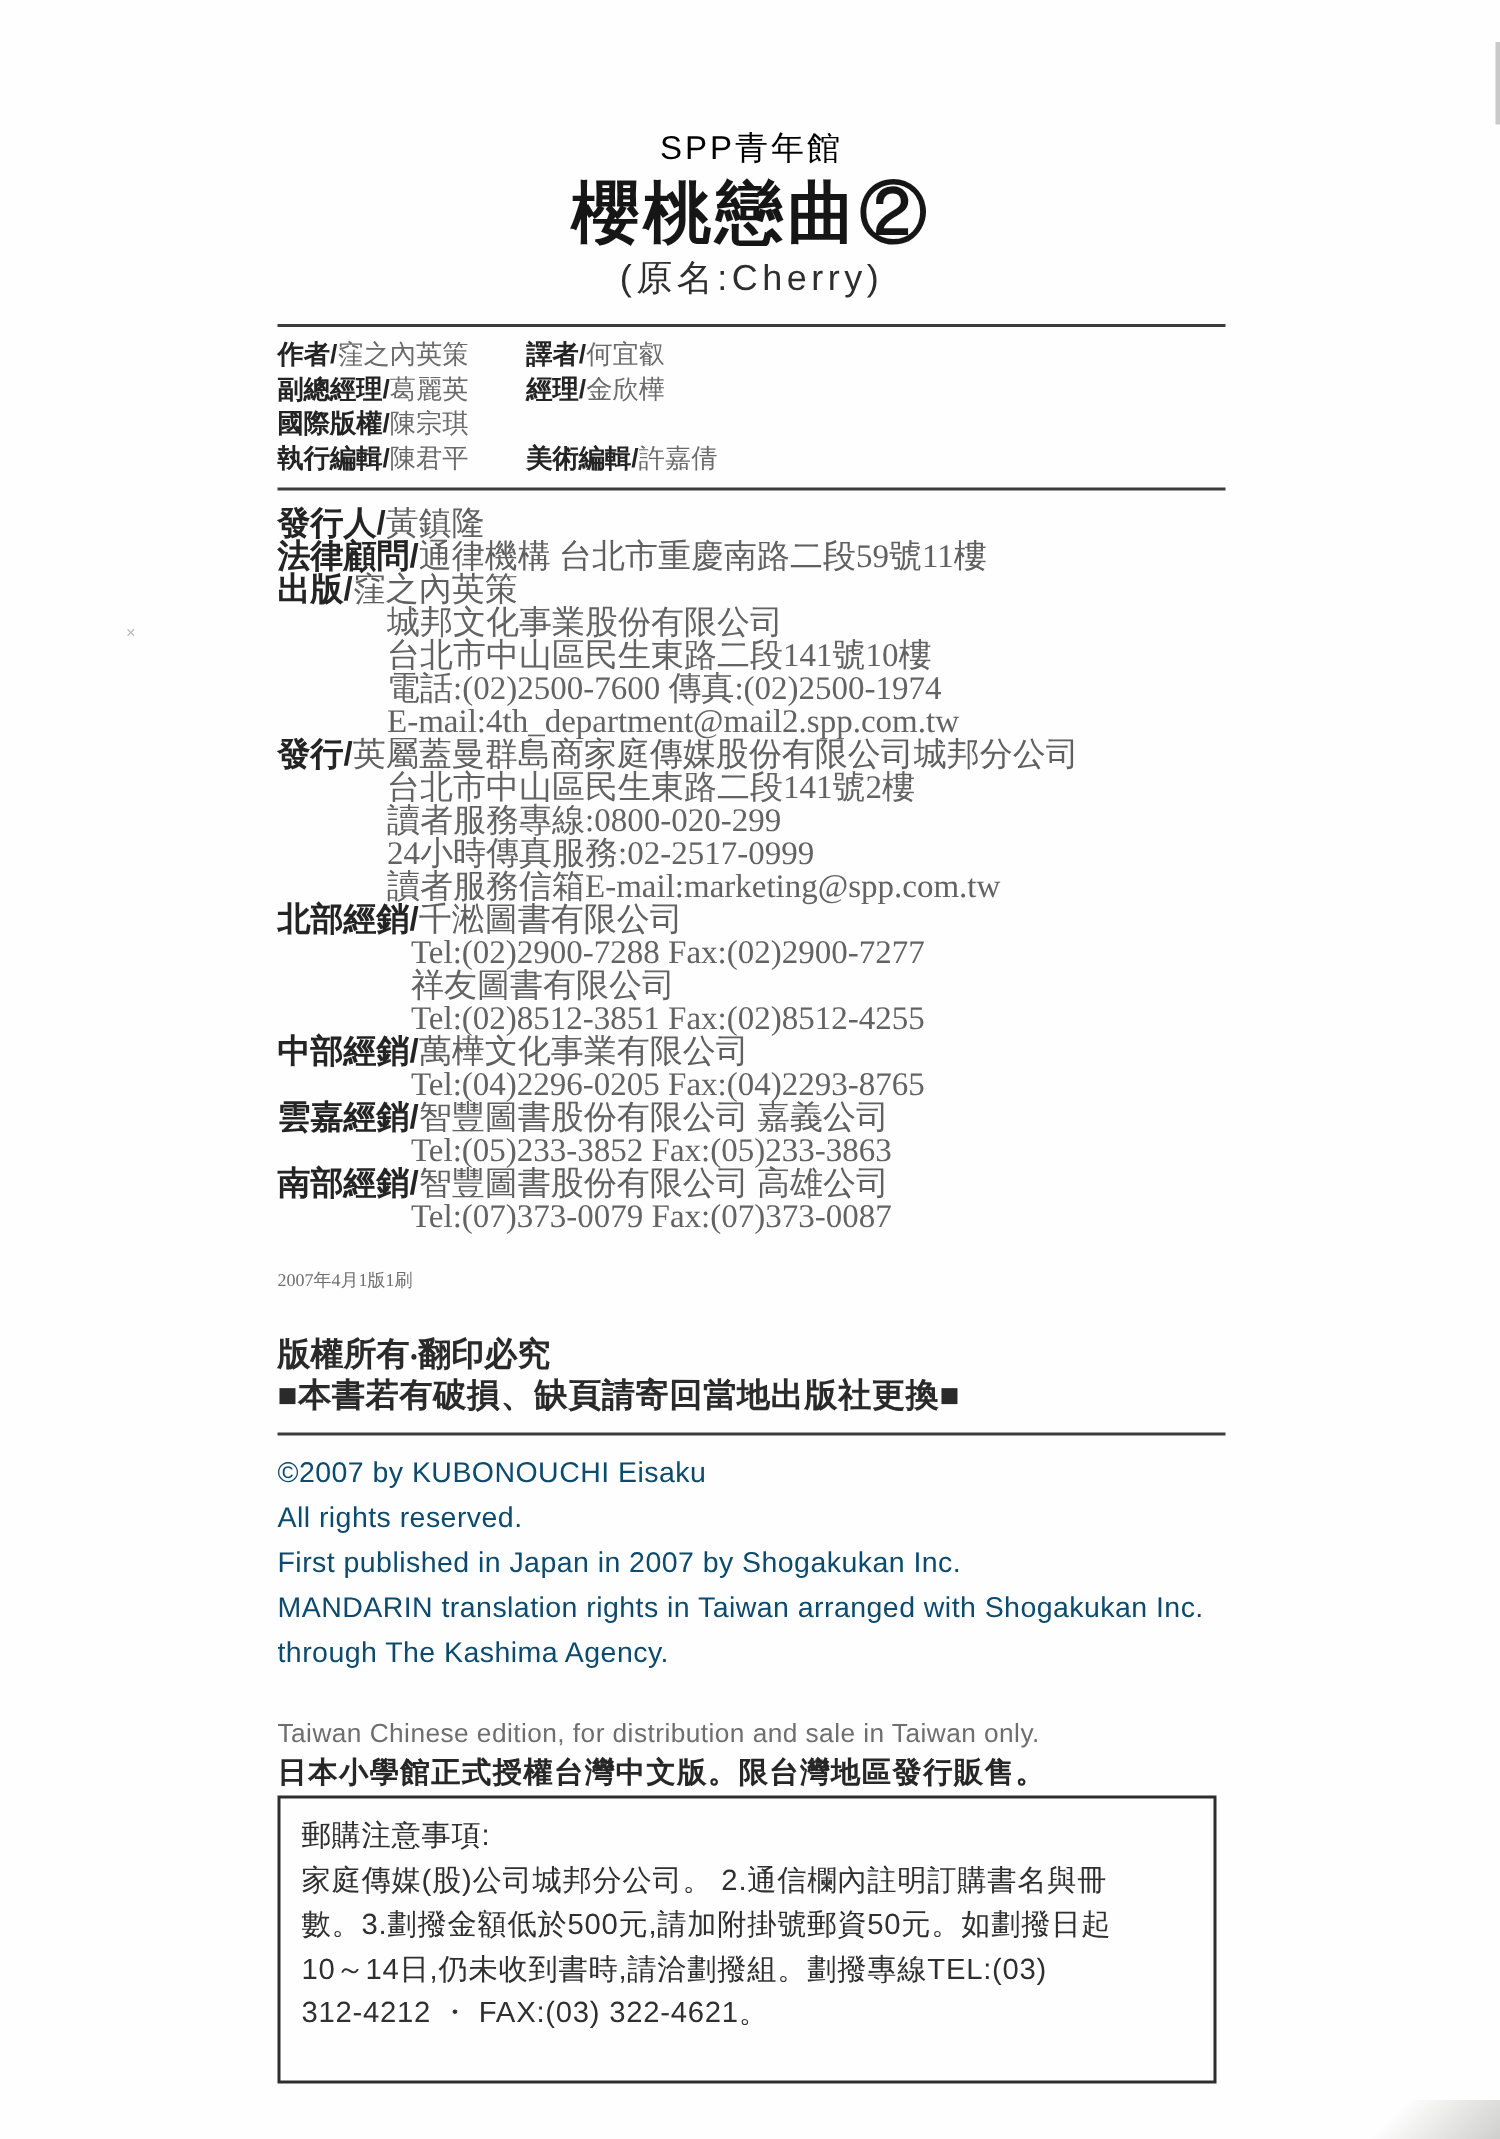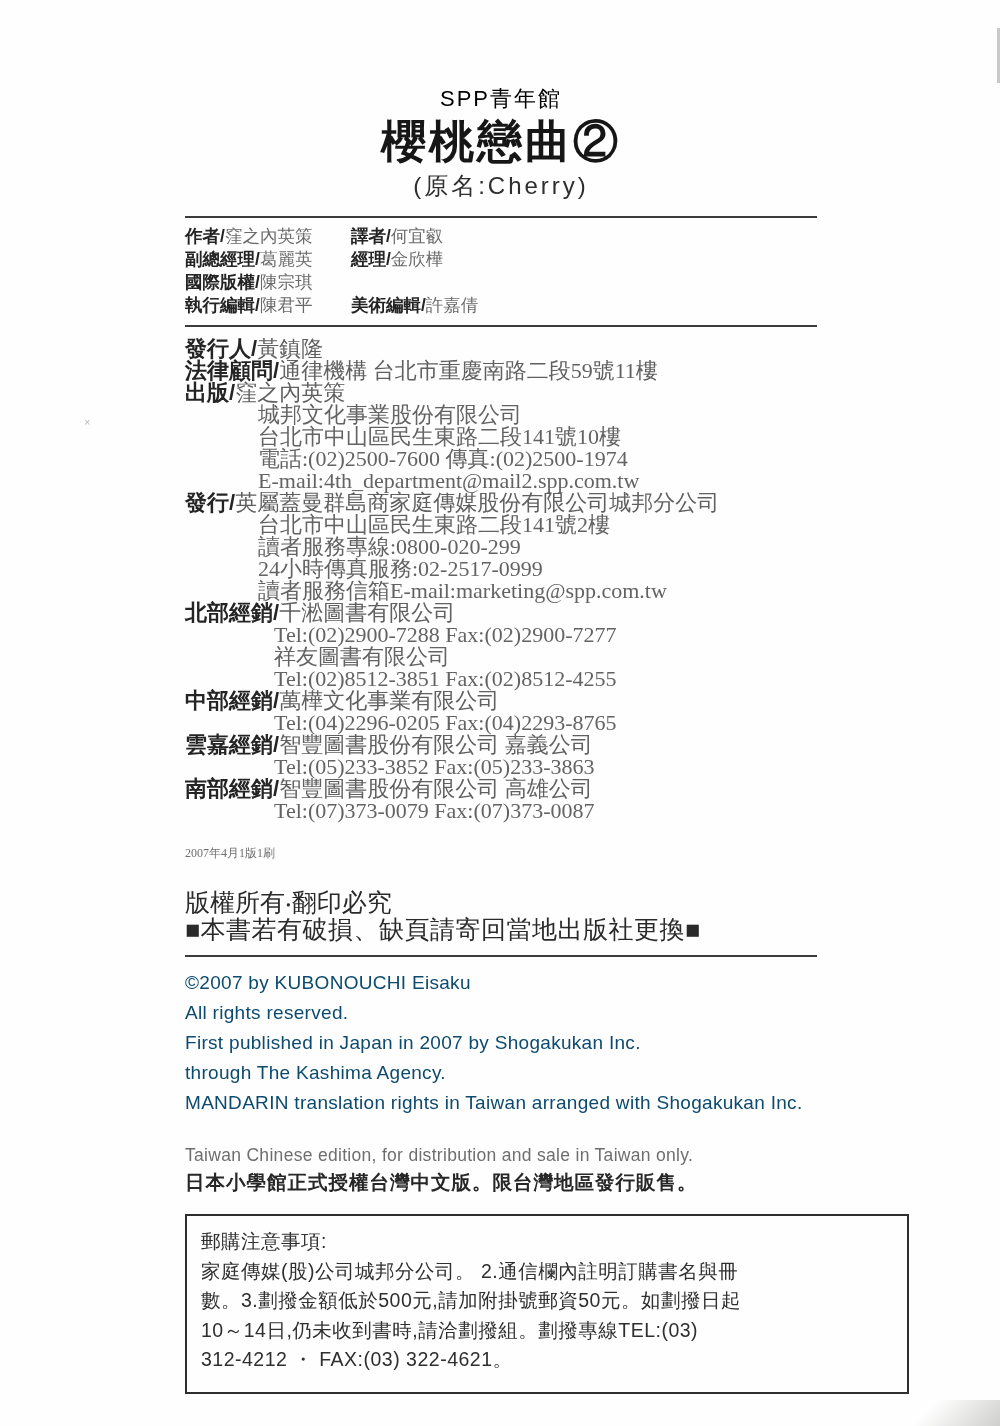--- a/index.html
+++ b/index.html
@@ -37,37 +37,36 @@
   .publishing{margin-top:11px;font-size:22px;line-height:22px;}
   .plabel{font-weight:700;color:#242424;}
   .pvalue{font-family:"Liberation Serif", serif;color:#606060;}
   .pub-sub{font-family:"Liberation Serif", serif;color:#636363;padding-left:73px;}
   .pub-sub.tel{padding-left:89px;}
 
   
   .edition{margin-top:23px;font-family:"Liberation Serif", serif;font-size:12px;color:#6e6e6e;}
 
   
-  .notice{margin-top:27px;font-size:25px;font-weight:400;color:#2a2a2a;line-height:27px;}
+  .notice{margin-top:27px;font-size:22px;font-weight:700;color:#2a2a2a;line-height:27px;}
   .notice .n2{letter-spacing:0.5px;}
 
   
   .english{margin-top:11px;font-size:19px;color:#0c4a6e;line-height:30px;letter-spacing:0.3px;}
 
   
   .tw-en{margin-top:24px;font-size:17.5px;color:#6e6e6e;letter-spacing:0.3px;line-height:26px;}
   .tw-zh{font-size:19.5px;font-weight:700;color:#272727;line-height:29px;letter-spacing:1px;}
 
   
   .mail-box{
-    margin-top:17px;
     border:2px solid #2e2e2e;
-    width:724px;
+    width:626px;
     box-sizing:border-box;
-    padding:11px 14px 17px 14px;
+    padding:11px 14px 29px 14px;
   }
   .mail-line{font-size:19.5px;line-height:29.5px;color:#2f2f2f;letter-spacing:0.5px;}
 
   
   .artifact-x{position:absolute;left:84px;top:416px;color:#b9b9b9;font-size:11px;}
   .artifact-edge{position:absolute;right:0;top:28px;width:3px;height:55px;background:#9c9c9c;opacity:.55;}
   .artifact-corner{position:absolute;right:0;bottom:0;width:120px;height:26px;
     background:linear-gradient(315deg,#cfcfcd 0%,rgba(255,255,255,0) 60%);}
 </style>
 </head>
@@ -145,22 +144,22 @@
       <div class="n1">版權所有‧翻印必究</div>
       <div class="n2">■本書若有破損、缺頁請寄回當地出版社更換■</div>
     </div>
 
     <hr class="rule rule3">
 
     <div class="english">
       <div>©2007 by KUBONOUCHI Eisaku</div>
       <div>All rights reserved.</div>
       <div>First published in Japan in 2007 by Shogakukan Inc.</div>
+      <div>MANDARIN translation rights in Taiwan arranged with Shogakukan Inc.</div>
       <div>through The Kashima Agency.</div>
-      <div>MANDARIN translation rights in Taiwan arranged with Shogakukan Inc.</div>
     </div>
 
     <div class="tw-en">Taiwan Chinese edition, for distribution and sale in Taiwan only.</div>
     <div class="tw-zh">日本小學館正式授權台灣中文版。限台灣地區發行販售。</div>
 
     <div class="mail-box">
       <div class="mail-line">郵購注意事項:</div>
       <div class="mail-line">家庭傳媒(股)公司城邦分公司。  2.通信欄內註明訂購書名與冊</div>
       <div class="mail-line">數。3.劃撥金額低於500元,請加附掛號郵資50元。如劃撥日起</div>
       <div class="mail-line">10～14日,仍未收到書時,請洽劃撥組。劃撥專線TEL:(03)</div>

